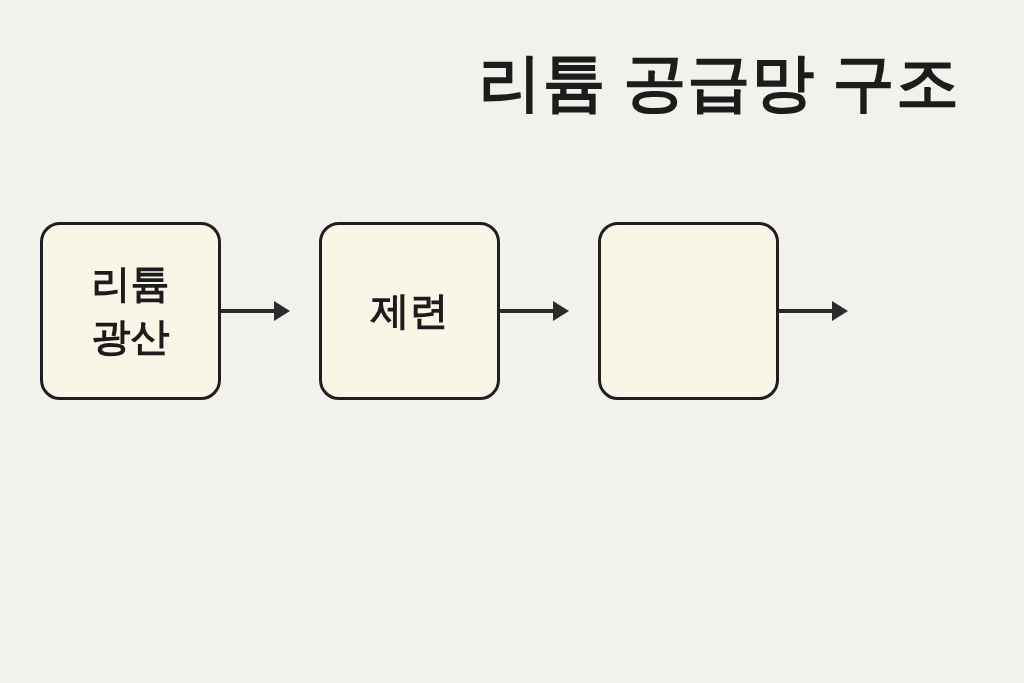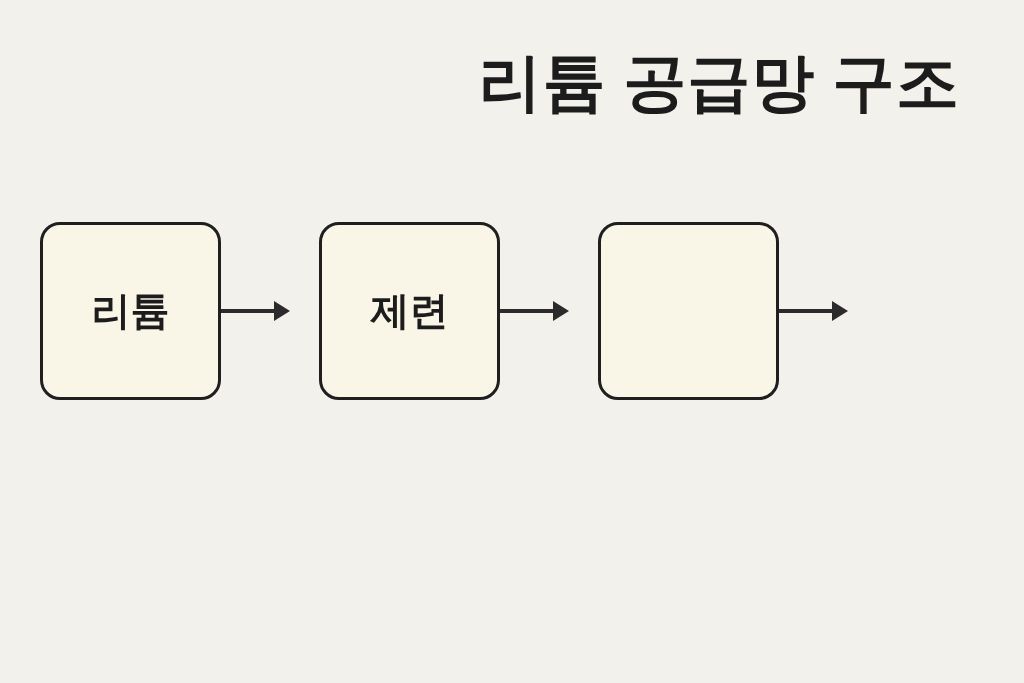--- a/index.html
+++ b/index.html
@@ -72,20 +72,21 @@
 </style>
 </head>
 <body>
 
 <h1 class="title">리튬 공급망 구조</h1>
 
 <div class="flow-row">
 
   <div class="step-box">
     <span>리튬</span>
+    <span>광산</span>
   </div>
 
   <div class="arrow">
     <svg width="70" height="26" viewBox="0 0 70 26" aria-hidden="true">
       <line x1="0" y1="13" x2="55" y2="13" stroke="currentColor" stroke-width="4"></line>
       <polygon points="53,3 69,13 53,23" fill="currentColor"></polygon>
     </svg>
   </div>
 
   <div class="step-box">

